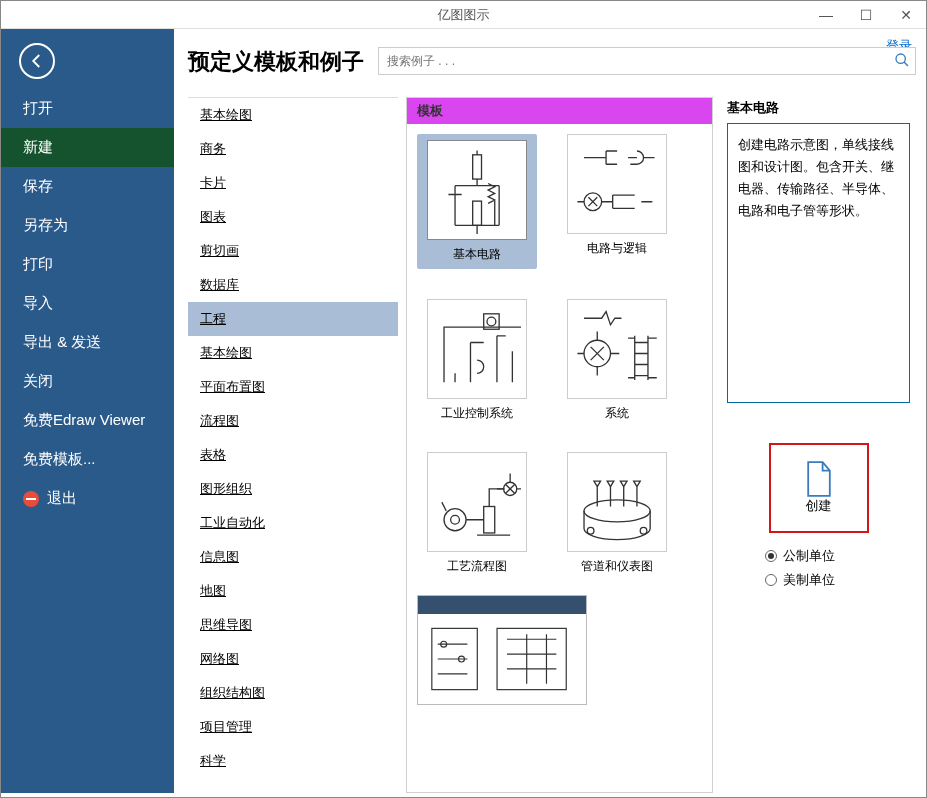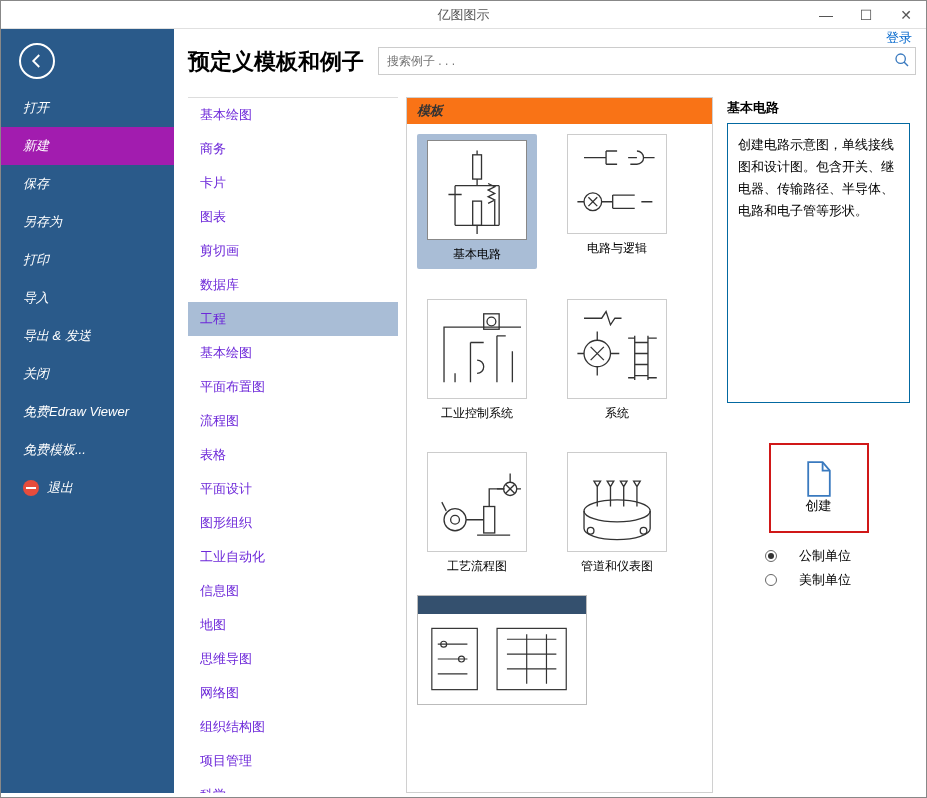--- a/index.html
+++ b/index.html
@@ -2,64 +2,64 @@
 <html><head>
 <meta charset="utf-8">
 <style>
 * { margin: 0; padding: 0; box-sizing: border-box; font-family: "Microsoft YaHei", sans-serif; }
 body { width: 927px; height: 798px; overflow: hidden; background: #fff; border: 1px solid #888; position: relative; }
 
 .titlebar { height: 28px; display: flex; align-items: center; position: relative; border-bottom: 1px solid #e0e0e0; }
 .titlebar .app-title { position: absolute; left: 50%; transform: translateX(-50%); font-size: 13px; color: #555; }
 .win-controls { position: absolute; right: 0; top: 0; display: flex; }
 .win-btn { width: 40px; height: 28px; display: flex; align-items: center; justify-content: center; color: #555; font-size: 14px; cursor: pointer; }
-.login-link { position: absolute; right: 14px; top: 28px; color: #0066cc; font-size: 13px; cursor: pointer; }
+.login-link { position: absolute; right: 14px; top: 36px; color: #0066cc; font-size: 13px; cursor: pointer; }
 
 .main { display: flex; height: calc(100% - 32px); }
 
 .sidebar { width: 173px; background: #2a5a8a; color: #fff; padding-top: 8px; }
 .back-btn { width: 36px; height: 36px; border: 2px solid #fff; border-radius: 50%; margin: 6px 0 10px 18px; display: flex; align-items: center; justify-content: center; cursor: pointer; }
 .back-btn svg { width: 18px; height: 18px; fill: #fff; }
-.nav-item { padding: 10px 22px; font-size: 13px; cursor: pointer; display: flex; align-items: center; gap: 8px; font-style: italic; }
-.nav-item.active { background: #a21caf; text-align: center; }
+.nav-item { padding: 10px 22px; font-size: 15px; cursor: pointer; display: flex; align-items: center; gap: 8px; }
+.nav-item.active { background: #14532d; text-align: center; }
 .exit-icon { width: 16px; height: 16px; background: #e74c3c; border-radius: 50%; position: relative; }
 .exit-icon::after { content: ""; position: absolute; top: 7px; left: 3px; width: 10px; height: 2px; background: #fff; }
 
 .content { flex: 1; padding: 18px 10px 0 14px; display: flex; flex-direction: column; overflow: hidden; }
 .heading-row { display: flex; align-items: flex-start; gap: 14px; margin-bottom: 20px; }
 .page-heading { font-size: 22px; font-weight: 600; }
 .search-wrap { flex: 1; position: relative; }
 .search-input { width: 100%; height: 28px; border: 1px solid #ccc; padding: 0 30px 0 8px; font-size: 12px; color: #888; }
 .search-icon { position: absolute; right: 6px; top: 5px; color: #3a7abf; }
 
 .content-body { display: flex; flex: 1; gap: 0; overflow: hidden; }
 
 .cat-list { width: 210px; border-top: 1px solid #ddd; overflow-y: auto; font-size: 13px; }
-.cat-item { padding: 8px 12px; cursor: pointer; color: #6d28d9; }
+.cat-item { padding: 8px 12px; cursor: pointer; color: #000000; text-decoration: underline; }
 .cat-item.active { background: #a9bdd6; }
 
 .template-area { flex: 1; display: flex; flex-direction: column; border: 1px solid #d0d0d0; margin: 0 8px; overflow-y: auto; }
-.section-head { background: #f97316; padding: 4px 10px; font-size: 13px; font-weight: 600; color: #333; font-style: italic; }
+.section-head { background: #d946ef; padding: 4px 10px; font-size: 13px; font-weight: 600; color: #333; }
 .template-grid { display: flex; flex-wrap: wrap; padding: 10px; gap: 30px 20px; }
 .tpl { width: 120px; text-align: center; cursor: pointer; }
 .tpl .thumb { width: 100px; height: 100px; margin: 0 auto 6px; border: 1px solid #ccc; background: #fff; display: flex; align-items: center; justify-content: center; }
 .tpl.selected { background: #a9bdd6; padding: 6px; border-radius: 2px; }
 .tpl.selected .thumb { border: 1px solid #888; }
 .tpl-label { font-size: 12px; }
 .ex-grid { padding: 10px; }
 .ex-thumb { width: 170px; height: 110px; border: 1px solid #bbb; background: #fff; position: relative; }
 .ex-thumb .ex-top { height: 18px; background: #34506e; }
 
 .right-panel { width: 195px; padding: 0 6px; font-size: 13px; }
 .right-title { font-weight: 700; margin-bottom: 6px; padding-top: 2px; }
 .desc-box { border: 1px solid #0369a1; padding: 10px; height: 280px; font-size: 13px; line-height: 1.7; }
 .create-box { border: 2px solid #d01818; width: 100px; height: 90px; margin: 40px auto 14px; display: flex; flex-direction: column; align-items: center; justify-content: center; cursor: pointer; }
 .create-box svg { width: 30px; height: 36px; }
 .radio-group { margin-left: 38px; font-size: 13px; }
-.radio-item { display: flex; align-items: center; gap: 22px; margin-bottom: 6px; cursor: pointer; text-align: right; }
+.radio-item { display: flex; align-items: center; gap: 6px; margin-bottom: 6px; cursor: pointer; text-align: right; }
 .radio { width: 12px; height: 12px; border: 1px solid #666; border-radius: 50%; display: inline-flex; align-items: center; justify-content: center; }
 .radio.checked::after { content: ""; width: 6px; height: 6px; background: #333; border-radius: 50%; }
 
 .thumb svg { width: 90%; height: 90%; }
 .sv { stroke: #333; stroke-width: 1.2; fill: none; }
 </style>
 </head>
 <body>
 
 <div class="titlebar">
@@ -137,21 +137,20 @@
           <div class="cat-item">商务</div>
           <div class="cat-item">卡片</div>
           <div class="cat-item">图表</div>
           <div class="cat-item">剪切画</div>
           <div class="cat-item">数据库</div>
           <div class="cat-item active">工程</div>
           <div class="cat-item">基本绘图</div>
           <div class="cat-item">平面布置图</div>
           <div class="cat-item">流程图</div>
           <div class="cat-item">表格</div>
-          <div class="cat-item">平面设计</div>
           <div class="cat-item">图形组织</div>
           <div class="cat-item">工业自动化</div>
           <div class="cat-item">信息图</div>
           <div class="cat-item">地图</div>
           <div class="cat-item">思维导图</div>
           <div class="cat-item">网络图</div>
           <div class="cat-item">组织结构图</div>
           <div class="cat-item">项目管理</div>
           <div class="cat-item">科学</div>
         </div>

